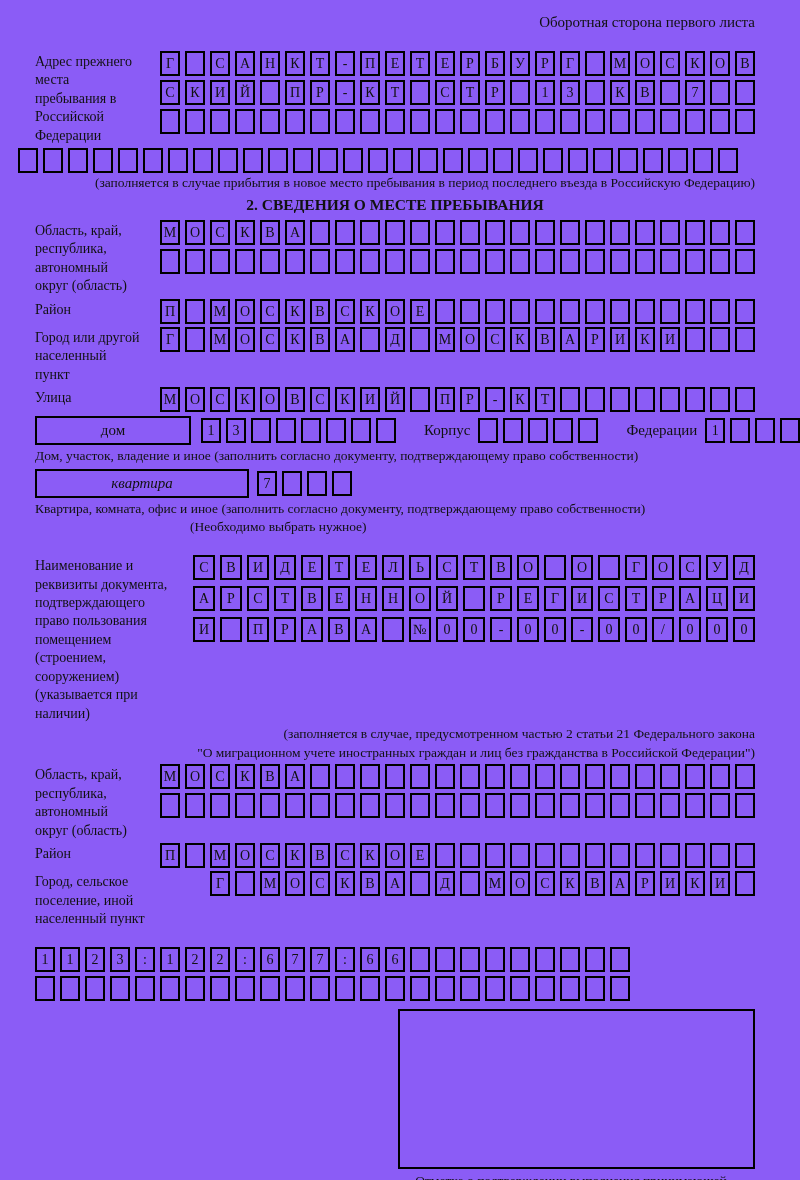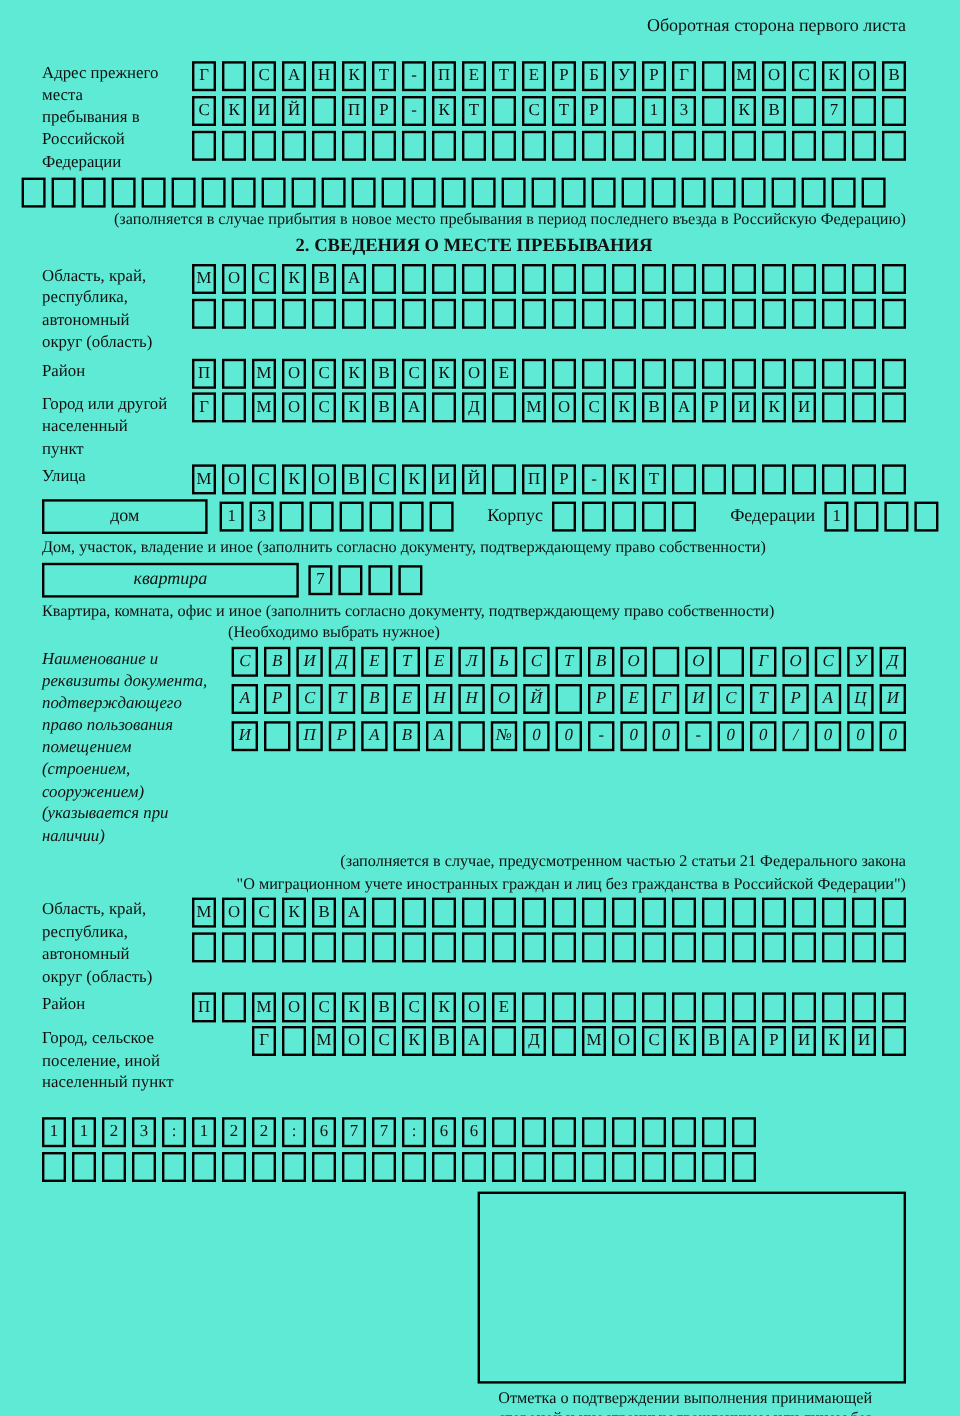--- a/index.html
+++ b/index.html
@@ -1,20 +1,20 @@
 <!DOCTYPE html>
 <html><head>
 <meta charset="utf-8">
 <style>
   * { margin: 0; padding: 0; box-sizing: border-box; }
   html, body { background: #e8e8e8; }
   .page {
     width: 800px; height: 1180px;
     margin: 0 auto;
-    background: #5eead4;
+    background: #8b5cf6;
     color: #111;
     font-family: "Liberation Serif", "DejaVu Serif", serif;
     padding: 14px 45px 0 35px;
     overflow: hidden;
     position: relative;
   }
   .corner { text-align: right; font-size: 15px; margin-bottom: 20px; }
 
   .row { display: flex; align-items: flex-start; margin-bottom: 3px; }
   .lbl { flex: 1 1 auto; font-size: 14px; line-height: 1.32; padding-top: 2px; padding-right: 20px; }
@@ -31,21 +31,21 @@
   .center { text-align: right; }
   .h2 { text-align: center; font-weight: bold; font-size: 15.5px; margin: 4px 0 6px 0; }
   .h3 { text-align: center; font-weight: bold; font-size: 15.5px; margin: 7px 0 4px 0; }
 
   .houseline { display: flex; align-items: center; margin: 4px 0 3px 0; }
   .bigbox {
     height: 29px; border: 2px solid #000;
     display: flex; align-items: center; justify-content: center;
     font-size: 15px; flex: none;
   }
-  .dombox { width: 138px; margin-right: 10px; }
+  .dombox { width: 156px; margin-right: 10px; }
   .kvbox  { width: 214px; margin-right: 8px; font-style: italic; }
   .inl { font-size: 15px; margin: 0 8px 0 28px; white-space: nowrap; }
 
   .stayline { display: flex; align-items: center; font-size: 14.5px; margin-top: 7px; margin-bottom: 3px; }
   .chk {
     width: 22px; height: 26px; border: 2px solid #000; flex: none;
     font-size: 14px; line-height: 22px; text-align: center;
     margin: 0 10px 0 10px;
   }
   .optlabel { white-space: nowrap; margin-right: 14px; }
@@ -369,21 +369,21 @@
         <span class="cell">7</span>
         <span class="cell"></span>
         <span class="cell"></span>
         <span class="cell"></span>
       </div>
   </div>
   <div class="caption">Квартира, комната, офис и иное (заполнить согласно документу, подтверждающему право собственности)</div>
 
   <div class="staycaption">(Необходимо выбрать нужное)</div>
 
-  <div class="row" style="margin-top:4px;font-style:italic;">
+  <div class="row" style="margin-top:20px;">
     <div class="lbl">Наименование и реквизиты документа, подтверждающего право пользования помещением (строением, сооружением) (указывается при наличии)</div>
     <div class="cellgroup" style="gap:6px;">
       <div class="cells wide">
           <span class="cell">С</span>
           <span class="cell">В</span>
           <span class="cell">И</span>
           <span class="cell">Д</span>
           <span class="cell">Е</span>
           <span class="cell">Т</span>
           <span class="cell">Е</span>

